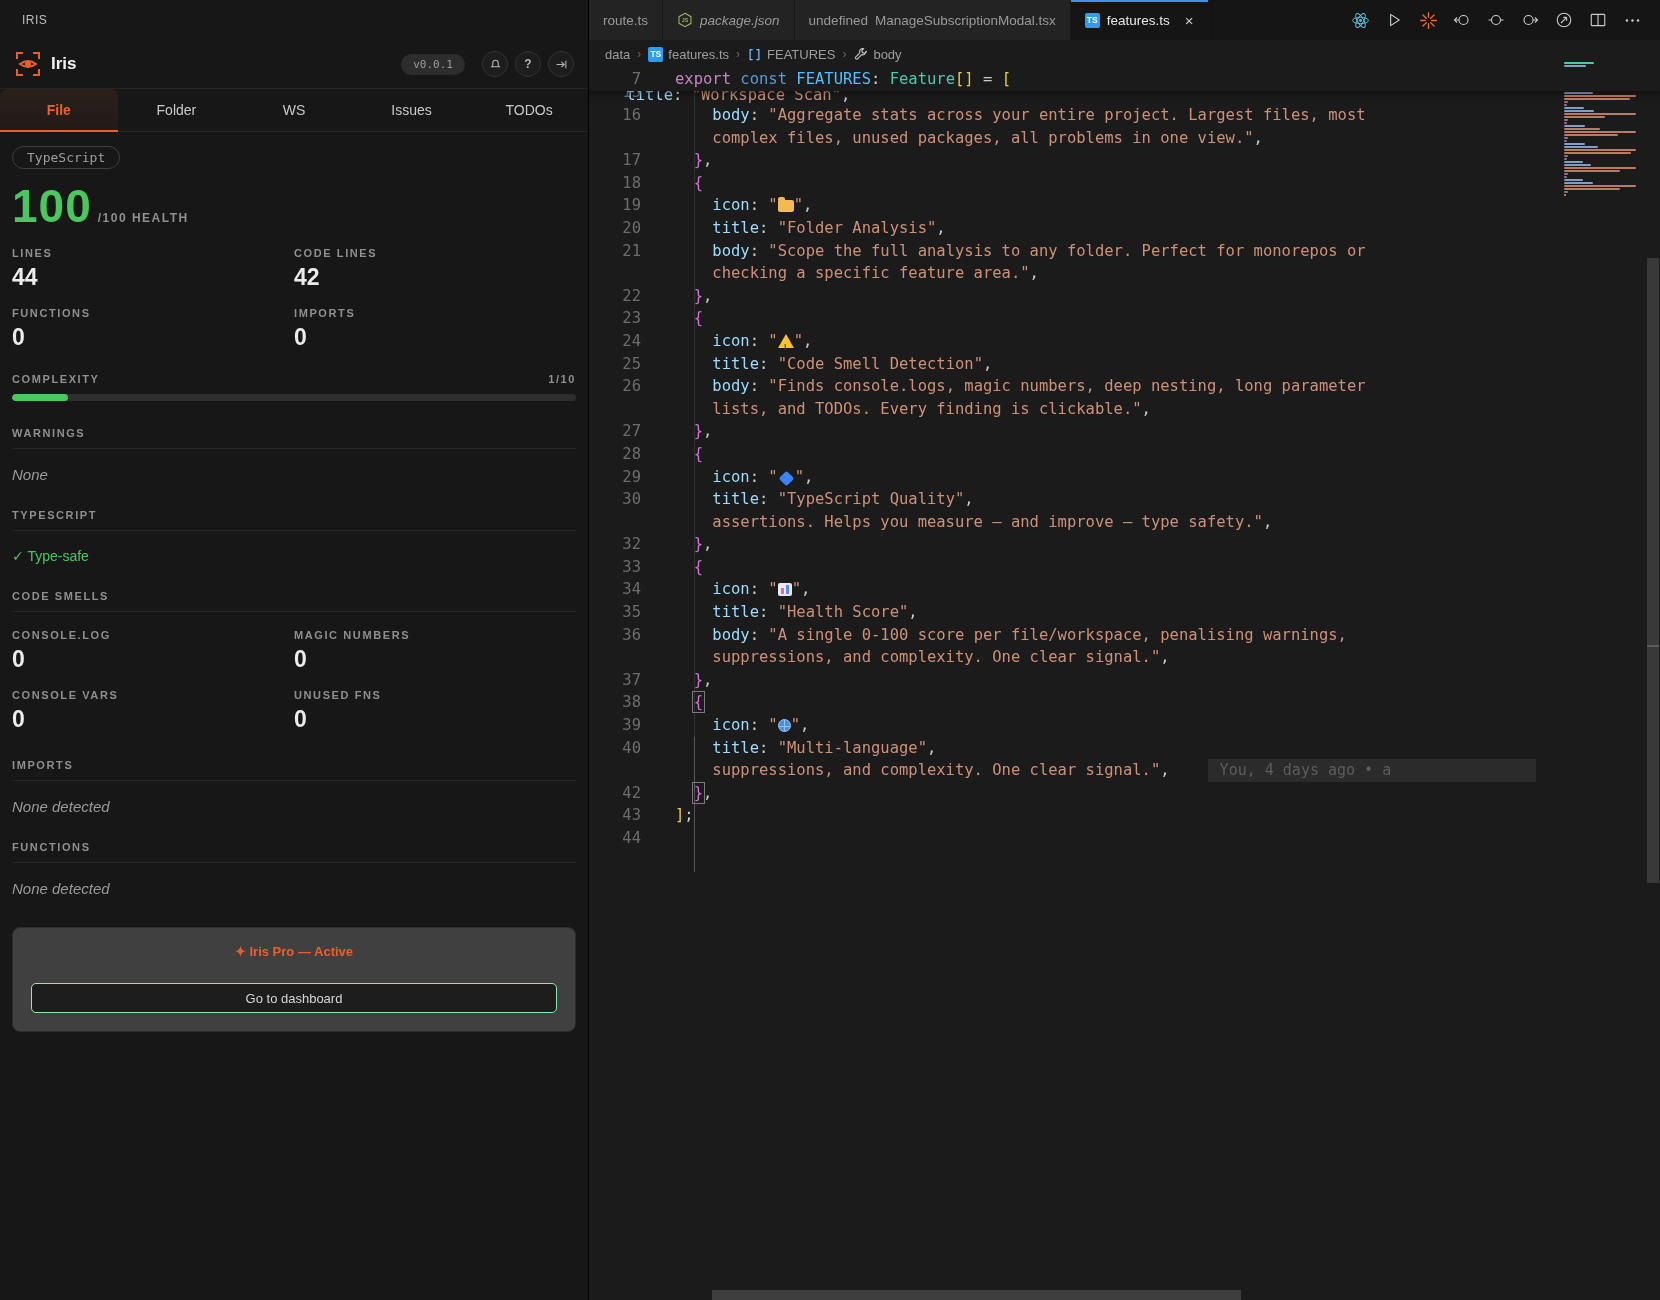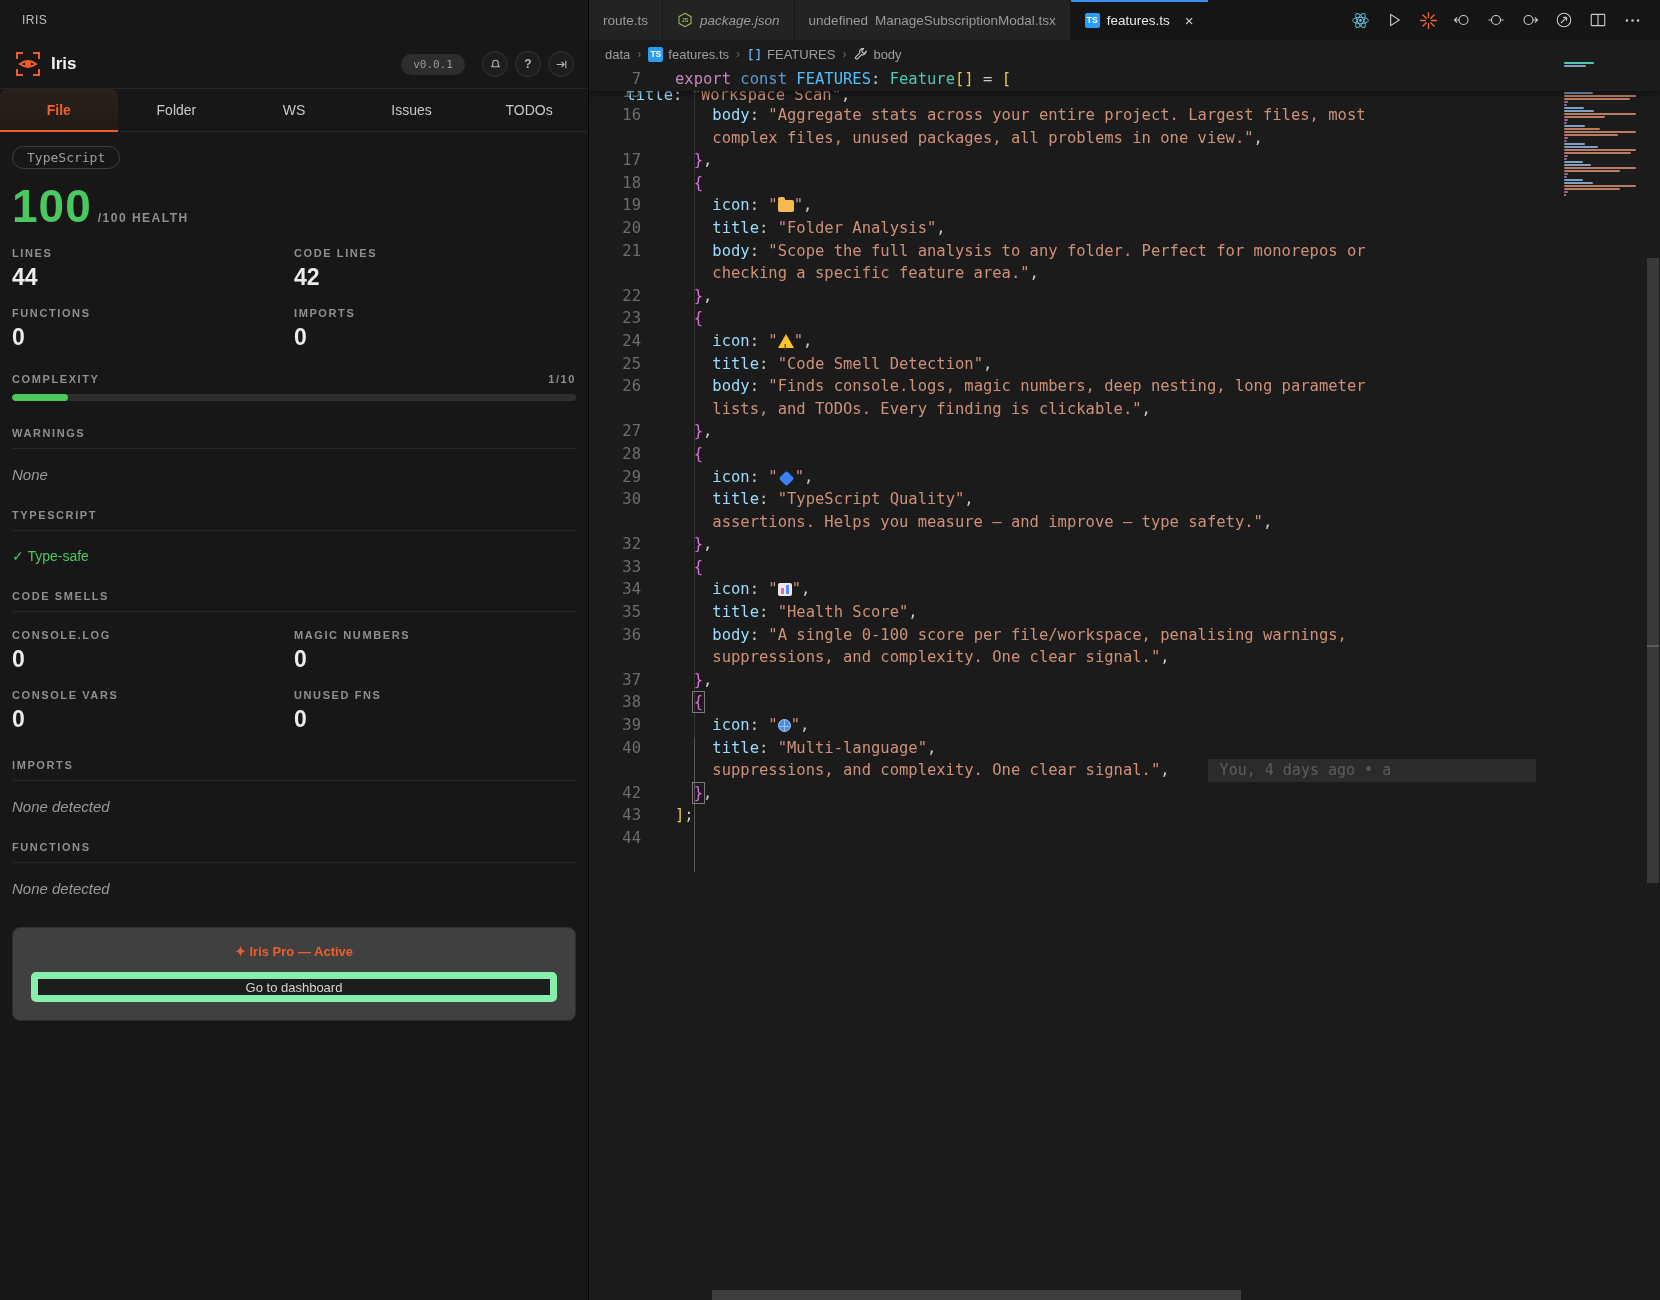--- a/index.html
+++ b/index.html
@@ -38,21 +38,21 @@
     font-size:11px; letter-spacing:1.6px; font-weight:600; }
   .bar { margin-top:9px; height:7px; border-radius:4px; background:#2e2e2e; overflow:hidden; }
   .bar .fill { height:100%; background:#4bc75f; border-radius:4px; }
   section h3 { margin:26px 0 0 0; color:#8f8f8f; font-size:11px; letter-spacing:1.6px; font-weight:600;
     border-bottom:1px solid #262626; padding-bottom:9px; }
   .sec-body { margin-top:17px; color:#9a9a9a; font-size:15px; font-style:italic; }
   .ok { color:#4bc75f; font-style:normal; font-size:14px; }
   .pro-card { margin:30px 0 0 0; border:1px solid #2e2e2e; background:#404040; border-radius:8px;
     padding:16px 18px 18px 18px; }
   .pro-title { text-align:center; color:#ed5f2a; font-weight:bold; font-size:13px; }
-  .pro-btn { margin-top:13px; width:100%; height:30px; background:#1d1d1d; border:7px solid #86efac;
+  .pro-btn { margin-top:24px; width:100%; height:30px; background:#1d1d1d; border:1px solid #86efac;
     border-radius:5px; color:#d6d6d6; font-size:13px; cursor:pointer; font-family:"Liberation Sans",sans-serif; }
 
   
   main { flex:1; position:relative; background:#1b1b1c; }
   .tabbar { height:40px; background:#7f1d1d; display:flex; }
   .etabs { display:flex; }
   .etab { display:flex; align-items:center; padding:0 14px; color:#9a9a9a; font-size:13.5px;
     border-right:1px solid #171717; background:#232324; cursor:pointer; gap:7px; position:relative; }
   .etab.italic .etab-label { font-style:italic; }
   .etab.active { background:#151516; color:#eaeaea; }

